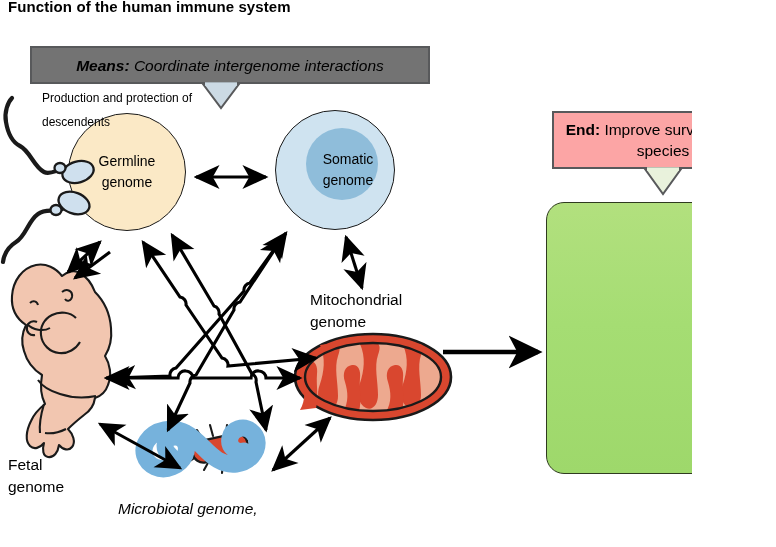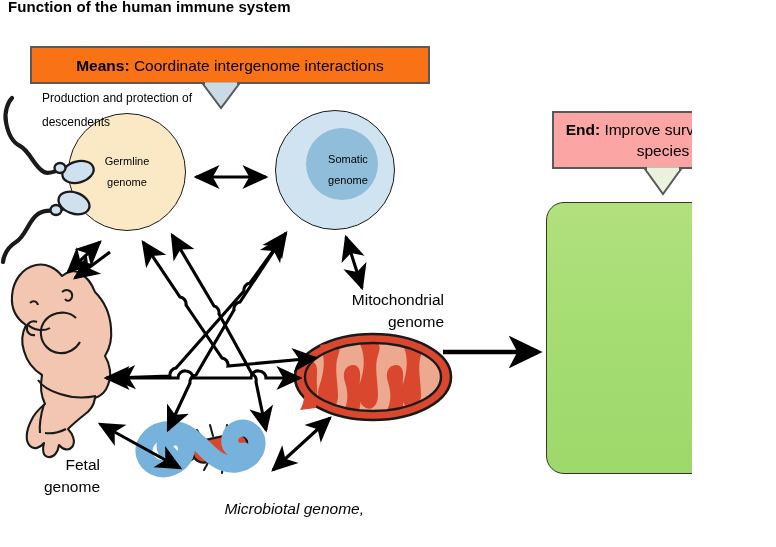--- a/index.html
+++ b/index.html
@@ -44,22 +44,23 @@
     text-align: center;
     padding: 4px 10px;
   }
   .callout b { font-weight: bold; }
 
   #means-callout {
     left: 30px;
     top: 46px;
     width: 400px;
     height: 38px;
-    background: #f97316;
+    background: #737373;
     white-space: nowrap;
+    font-style: italic;
   }
   #end-callout {
     left: 552px;
     top: 111px;
     width: 222px;
     height: 58px;
     background: #fca5a5;
   }
 
   
@@ -87,21 +88,21 @@
   
   .genome-circle {
     position: absolute;
     box-sizing: border-box;
     border: 1.6px solid #1a1a1a;
     border-radius: 50%;
     display: flex;
     align-items: center;
     justify-content: center;
     text-align: center;
-    font-size: 11px;
+    font-size: 14px;
     line-height: 21px;
   }
   #germline-circle {
     left: 68px;
     top: 113px;
     width: 118px;
     height: 118px;
     background: #fbe9c6;
   }
   #somatic-circle {
@@ -123,21 +124,21 @@
   .circle-label {
     position: relative;
     z-index: 3;
   }
 
   
   .diagram-label {
     position: absolute;
     font-size: 15.5px;
     line-height: 22px;
-    text-align: right;
+    text-align: left;
   }
   #mito-label  { left: 310px; top: 289px; width: 134px; }
   #fetal-label { left: 8px;   top: 454px; width: 92px; }
   #micro-label { left: 118px; top: 498px; width: 246px; font-style: italic; }
 
   
   svg.layer {
     position: absolute;
     left: 0;
     top: 0;

